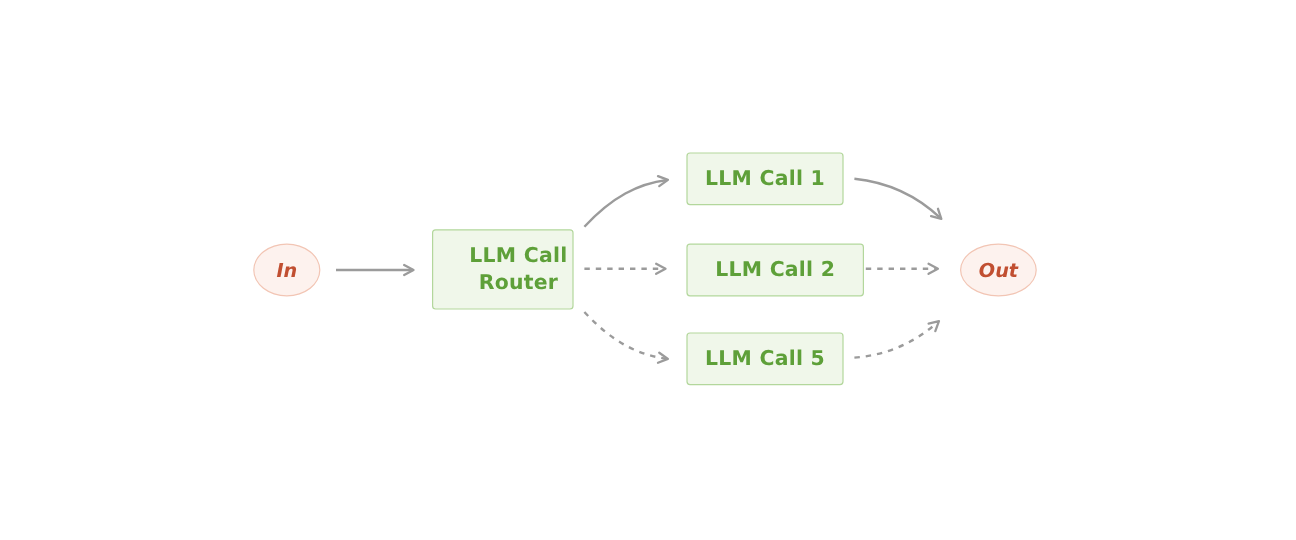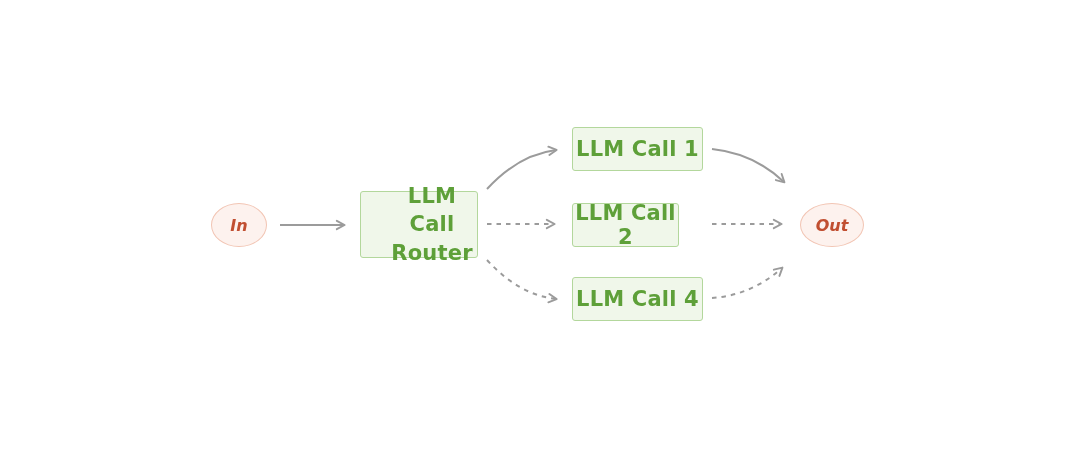--- a/index.html
+++ b/index.html
@@ -15,33 +15,33 @@
     position: absolute;
     display: flex; align-items: center; justify-content: center;
     text-align: center; box-sizing: border-box;
     font-weight: bold;
   }
   .green {
     background: #f0f7ea;
     border: 1px solid #b3d79c;
     color: #5ea039;
     border-radius: 3px;
-    font-size: 21px;
+    font-size: 17px;
     letter-spacing: .2px;
   }
   .pink {
     background: #fdf2ee;
     border: 1px solid #f2c5b4;
     color: #c14f31;
     border-radius: 50%;
     font-size: 16px;
   }
   .router { left: 360px; top: 191px; width: 118px; height: 67px; line-height: 1.35; padding-left: 26px; }
   .call1  { left: 572px; top: 127px; width: 131px; height: 44px; }
-  .call2  { left: 572px; top: 203px; width: 107px; height: 44px; }
+  .call2  { left: 572px; top: 203px; width: 148px; height: 44px; }
   .call3  { left: 572px; top: 277px; width: 131px; height: 44px; }
   .in     { left: 211px; top: 203px; width: 56px;  height: 44px; font-style: italic; }
   .out    { left: 800px; top: 203px; width: 64px;  height: 44px; font-style: italic; }
   .router-label { display: block; width: 92px; }
 </style>
 </head>
 <body>
 
 <div class="canvas">
 
@@ -72,20 +72,20 @@
 
   <div class="node green call1">
     <span>LLM Call 1</span>
   </div>
 
   <div class="node green call2">
     <span>LLM Call 2</span>
   </div>
 
   <div class="node green call3">
-    <span>LLM Call 4</span>
+    <span>LLM Call 5</span>
   </div>
 
   <div class="node pink out">
     <span>Out</span>
   </div>
 
 </div>
 
 </body></html>

